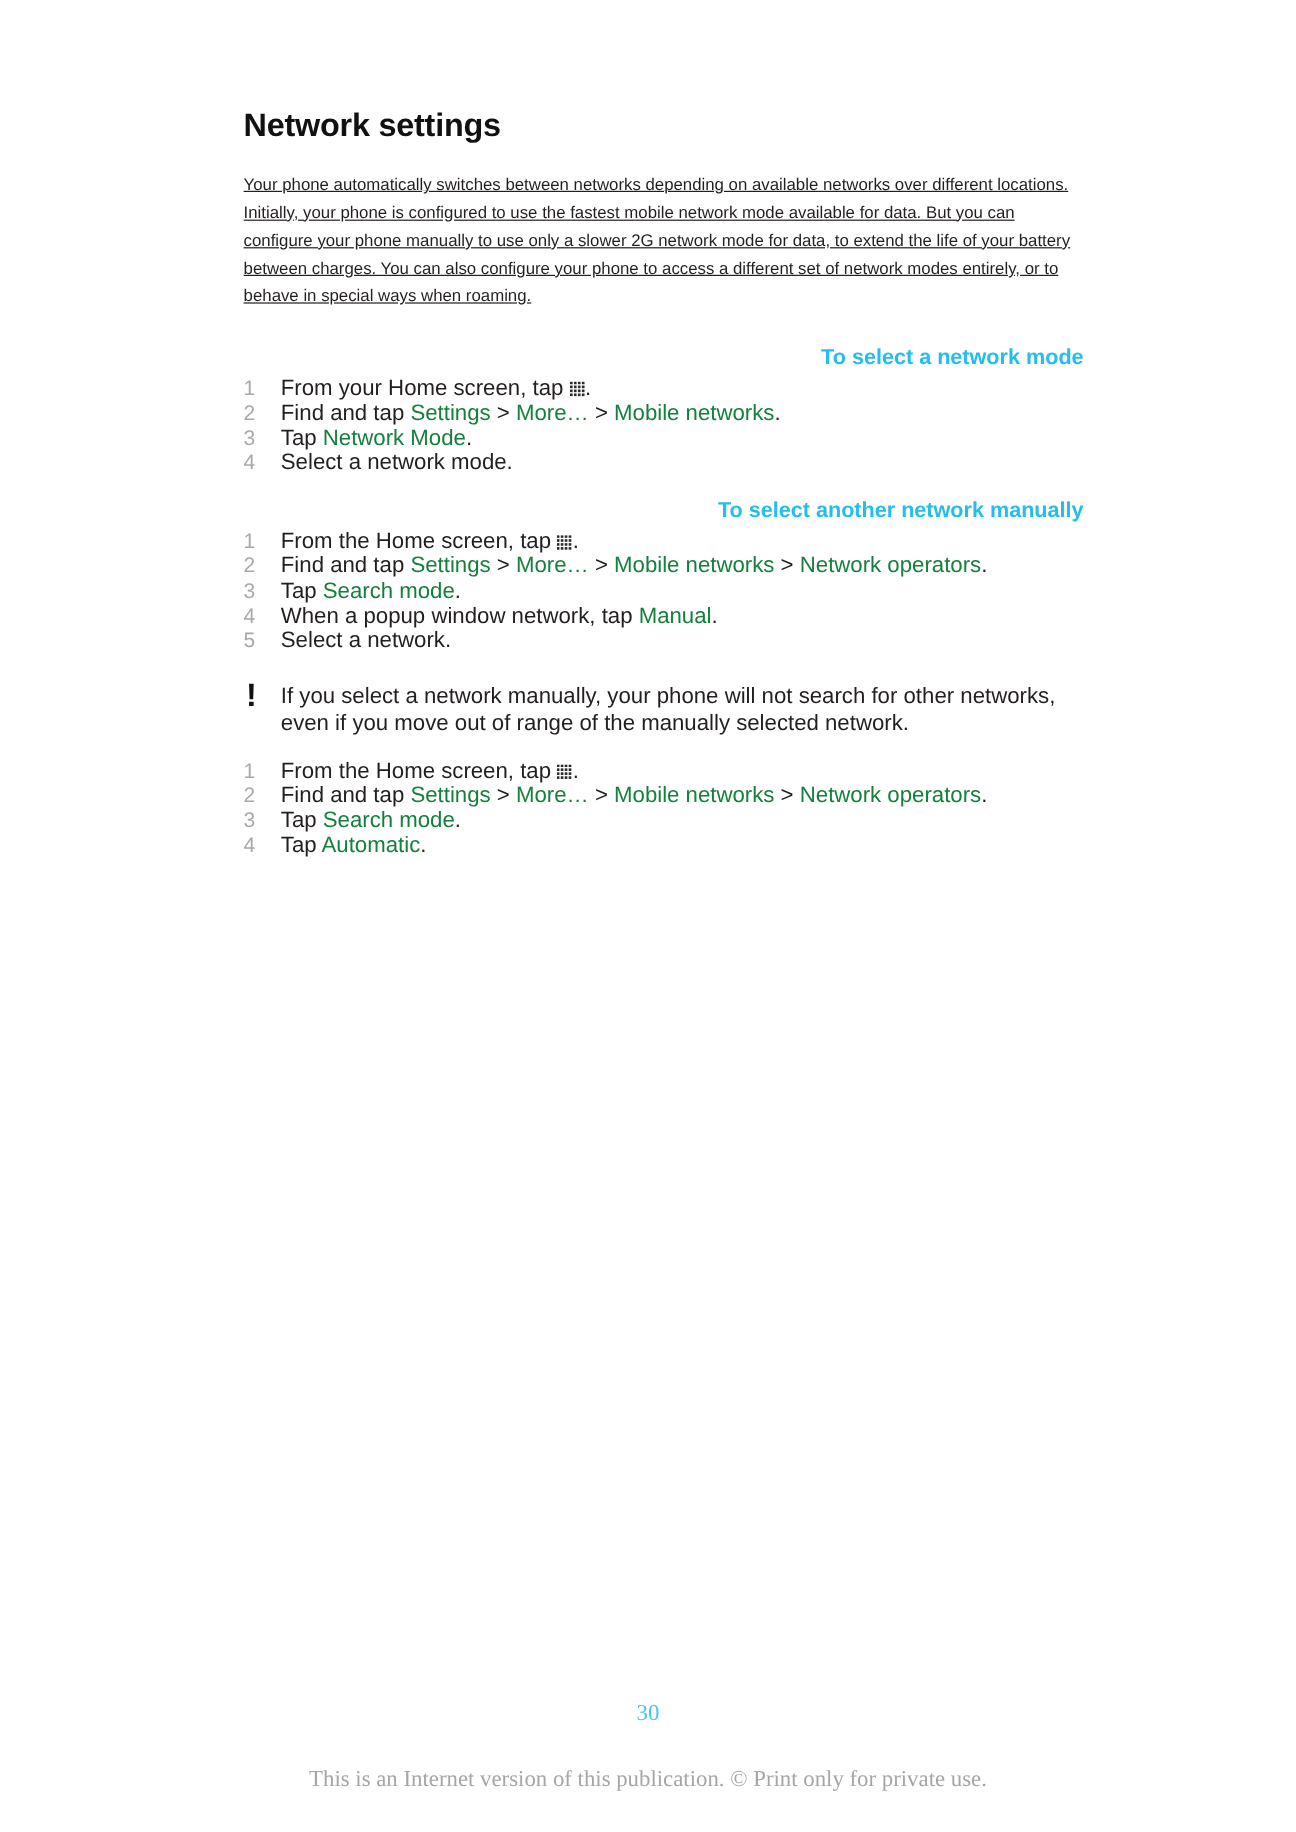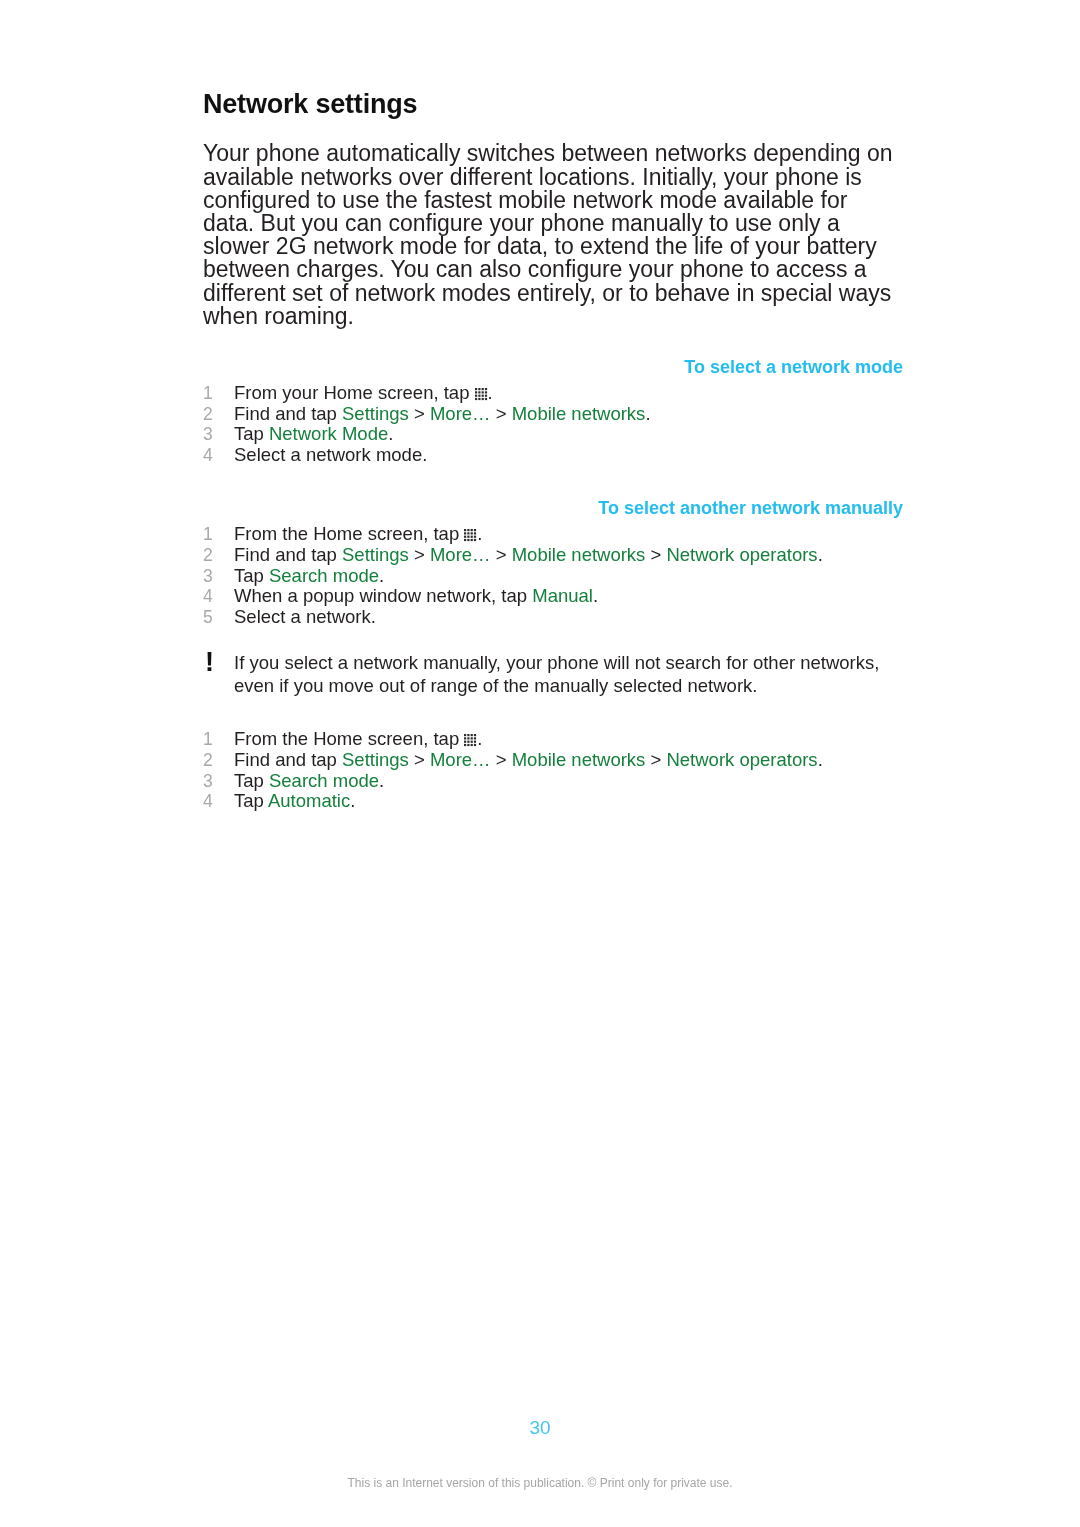--- a/index.html
+++ b/index.html
@@ -31,28 +31,29 @@
   h1.page-title {
     font-size: 27px;
     font-weight: bold;
     letter-spacing: -0.2px;
     margin: 0 0 22px 0;
     color: #111111;
     line-height: 1.2;
   }
 
   p.intro {
-    font-size: 23px;
+    font-size: 14px;
     line-height: 23.2px;
     margin: 0;
     color: #231f20;
     width: 700px;
-  }
-
-  .section { margin-top: 32px; }
+    text-decoration: underline;
+  }
+
+  .section { margin-top: 18px; }
   .section.first { margin-top: 28px; }
 
   h2.section-title {
     font-size: 18px;
     font-weight: bold;
     color: #23bdee;
     margin: 0 0 5px 0;
     line-height: 22px;
     text-align: right;
   }
@@ -116,29 +117,30 @@
     color: #111111;
     font-family: "Liberation Sans", sans-serif;
   }
 
   .footer {
     position: absolute;
     left: 0;
     top: 1416px;
     width: 1080px;
     text-align: center;
+    font-family: Liberation Serif, serif;
   }
   .page-number {
     font-size: 19px;
     color: #45c6ef;
     line-height: 24px;
   }
   .footer-note {
     margin-top: 34px;
-    font-size: 12px;
+    font-size: 19px;
     color: #a6a6a6;
     line-height: 18px;
   }
 </style>
 </head>
 <body>
 
 <div class="page">
 
   <div class="content">

